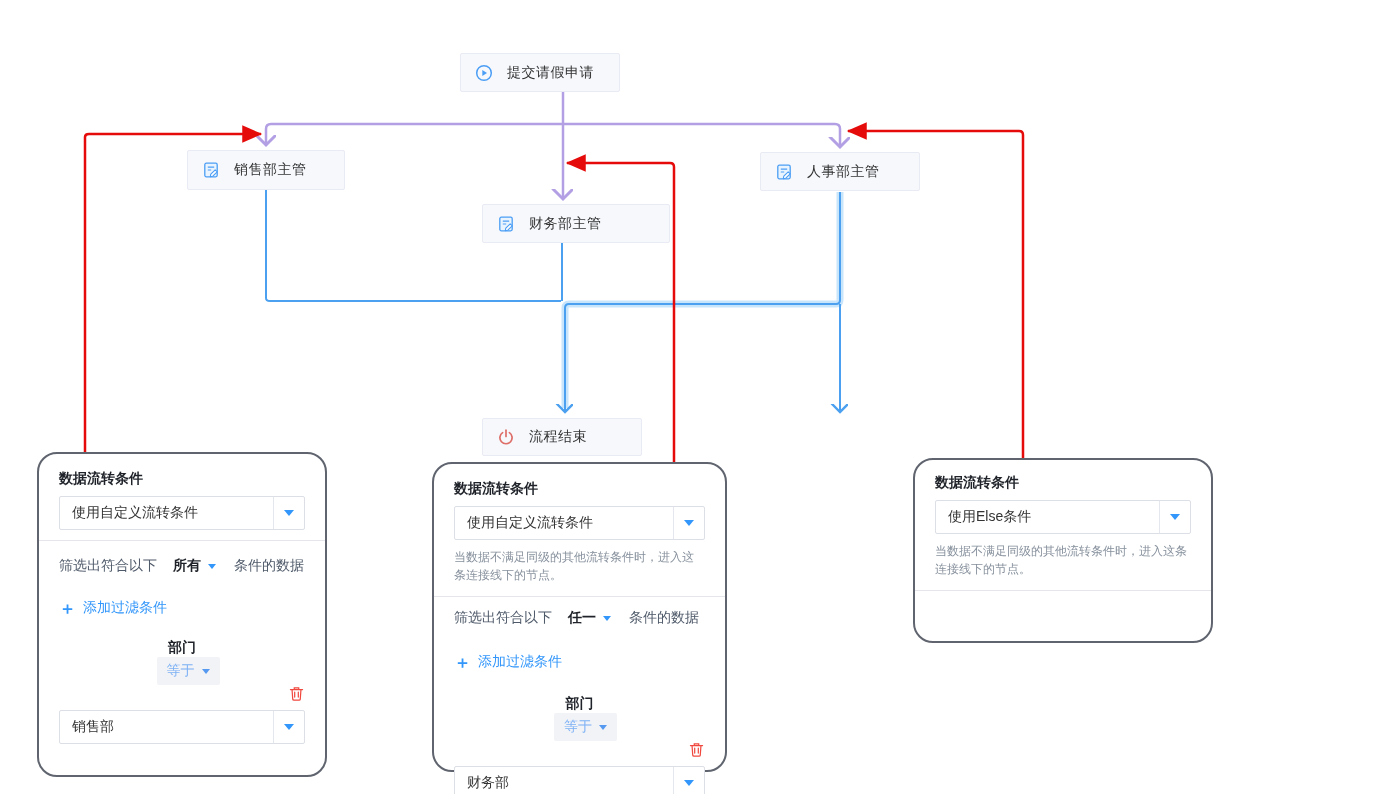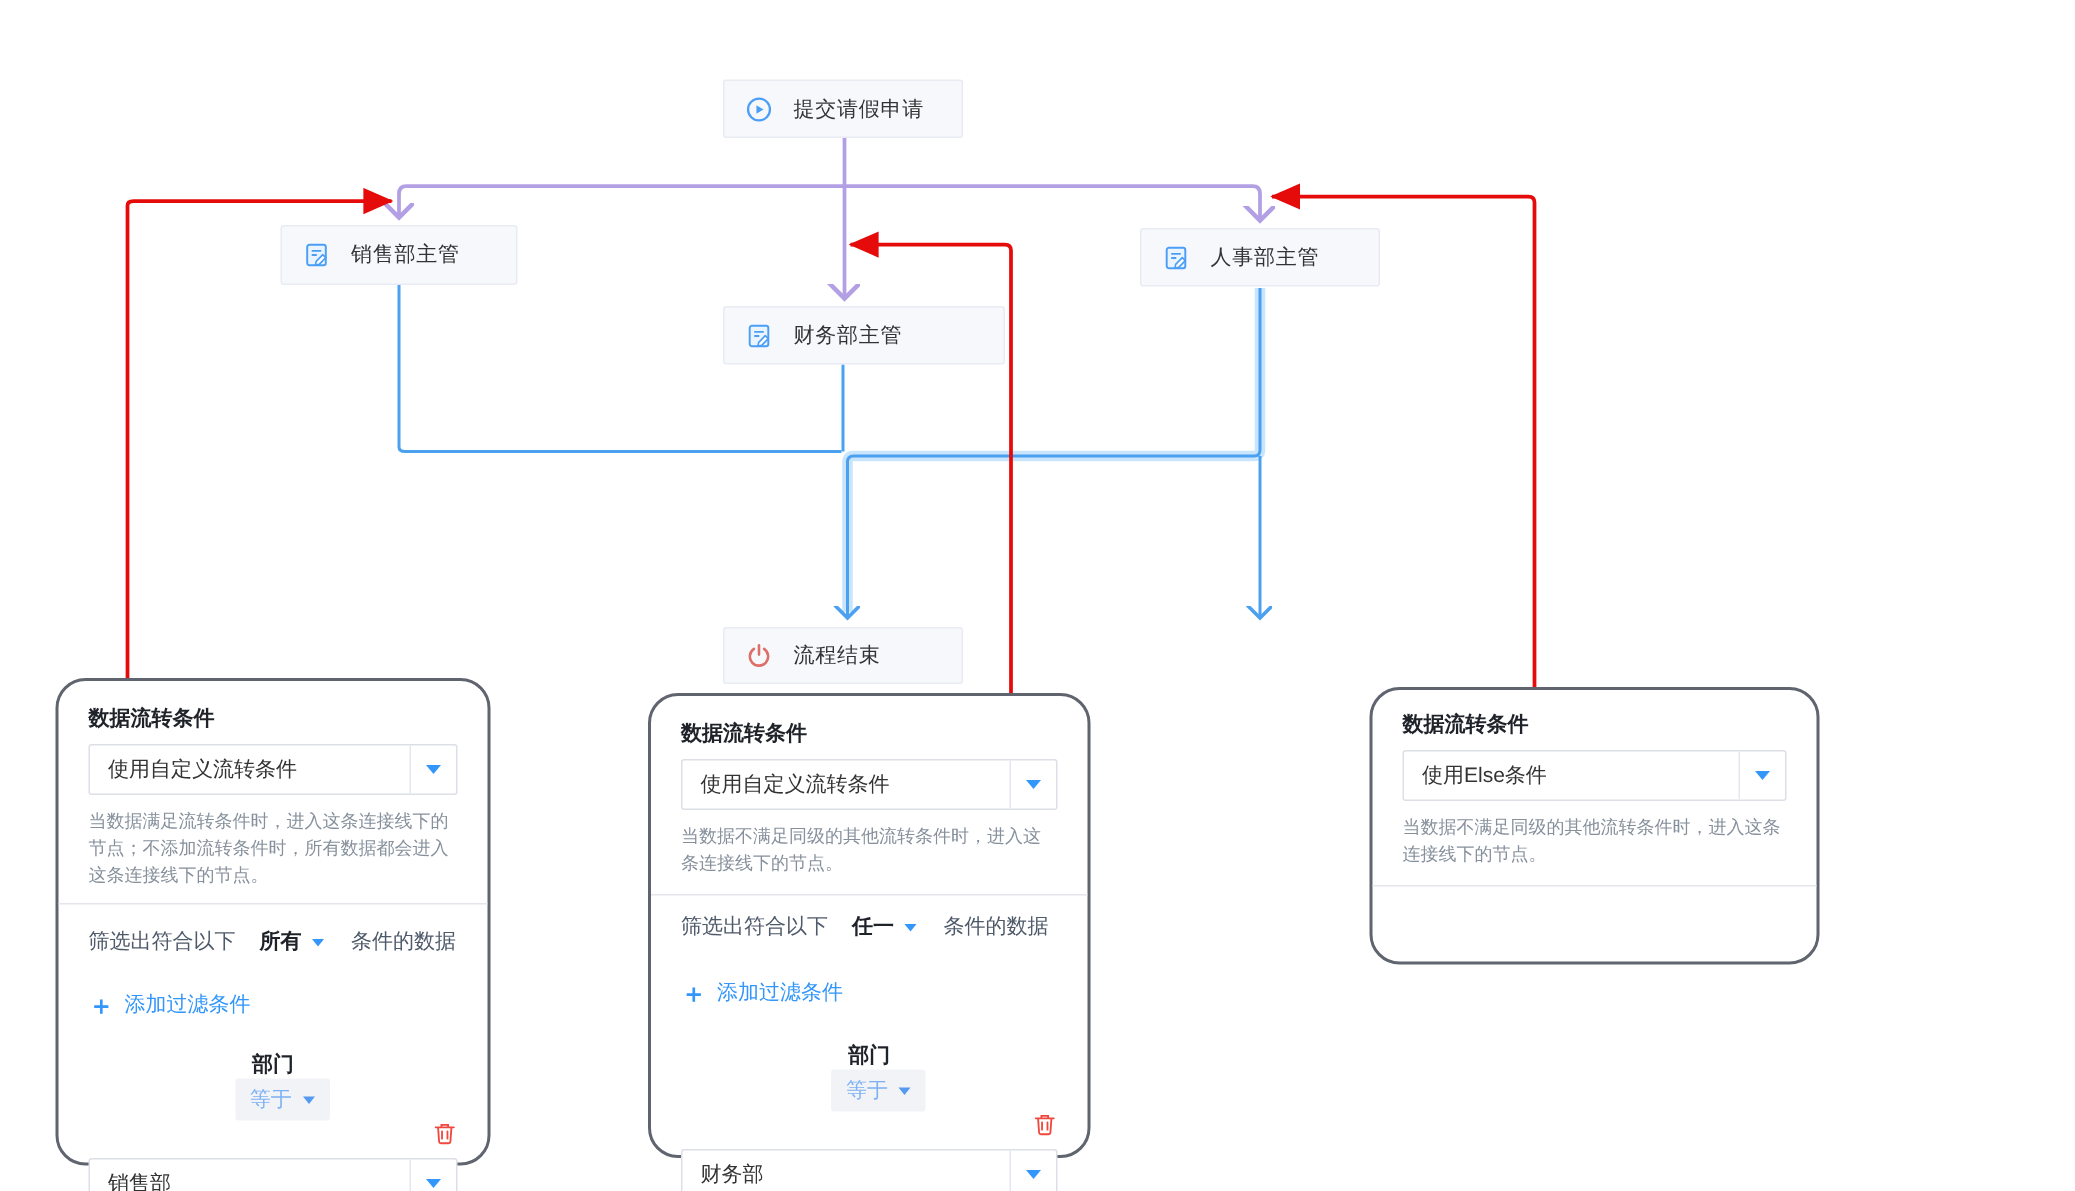--- a/index.html
+++ b/index.html
@@ -78,21 +78,21 @@
 
     <path d="M563 92 L563 199" fill="none" stroke="#b3a0e4" stroke-width="2.5" marker-end="url(#chevPurple)"></path>
     <path d="M563 124 L271 124 Q266 124 266 129 L266 145" fill="none" stroke="#b3a0e4" stroke-width="2.5" stroke-linejoin="round" marker-end="url(#chevPurple)"></path>
     <path d="M563 124 L835 124 Q840 124 840 129 L840 147" fill="none" stroke="#b3a0e4" stroke-width="2.5" stroke-linejoin="round" marker-end="url(#chevPurple)"></path>
 
     <path d="M85 452 L85 137 Q85 134 89 134 L261 134" fill="none" stroke="#e60b0b" stroke-width="2.5" stroke-linejoin="round" marker-end="url(#arrowRed)"></path>
     <path d="M674 462 L674 167 Q674 163 670 163 L567 163" fill="none" stroke="#e60b0b" stroke-width="2.5" stroke-linejoin="round" marker-end="url(#arrowRed)"></path>
     <path d="M1023 458 L1023 135 Q1023 131 1019 131 L848 131" fill="none" stroke="#e60b0b" stroke-width="2.5" stroke-linejoin="round" marker-end="url(#arrowRed)"></path>
   </svg>
 
-  <div class="node" style="left:482px;top:53px;width:160px;height:39px;">
+  <div class="node" style="left:460px;top:53px;width:160px;height:39px;">
     <span class="nicon">
       <svg width="18" height="18" viewBox="0 0 18 18">
         <circle cx="9" cy="9" r="7.3" fill="none" stroke="#4b9ef5" stroke-width="1.5"></circle>
         <path d="M7.3 6.1 L12 9 L7.3 11.9 Z" fill="#4b9ef5"></path>
       </svg>
     </span>
     <span>提交请假申请</span>
   </div>
 
   <div class="node" style="left:187px;top:150px;width:158px;height:40px;text-align:center;">
@@ -141,21 +141,20 @@
 
   <div class="panel" style="left:37px;top:452px;width:290px;height:325px;">
     <div class="panel-inner">
       <div class="panel-title">数据流转条件</div>
       <div class="select mt8">
         <span class="sel-txt">使用自定义流转条件</span>
         <span class="caret-cell">
             <span class="caret"></span>
           </span>
       </div>
-      <div class="desc">当数据满足流转条件时，进入这条连接线下的节点；不添加流转条件时，所有数据都会进入这条连接线下的节点。</div>
       <hr class="divider l">
       <div class="filter-row">
         <span>筛选出符合以下</span>
         <span class="mode-wrap">
           <span class="mode">所有</span>
           <span class="caret sm"></span>
         </span>
         <span>条件的数据</span>
       </div>
       <div class="add-link">

